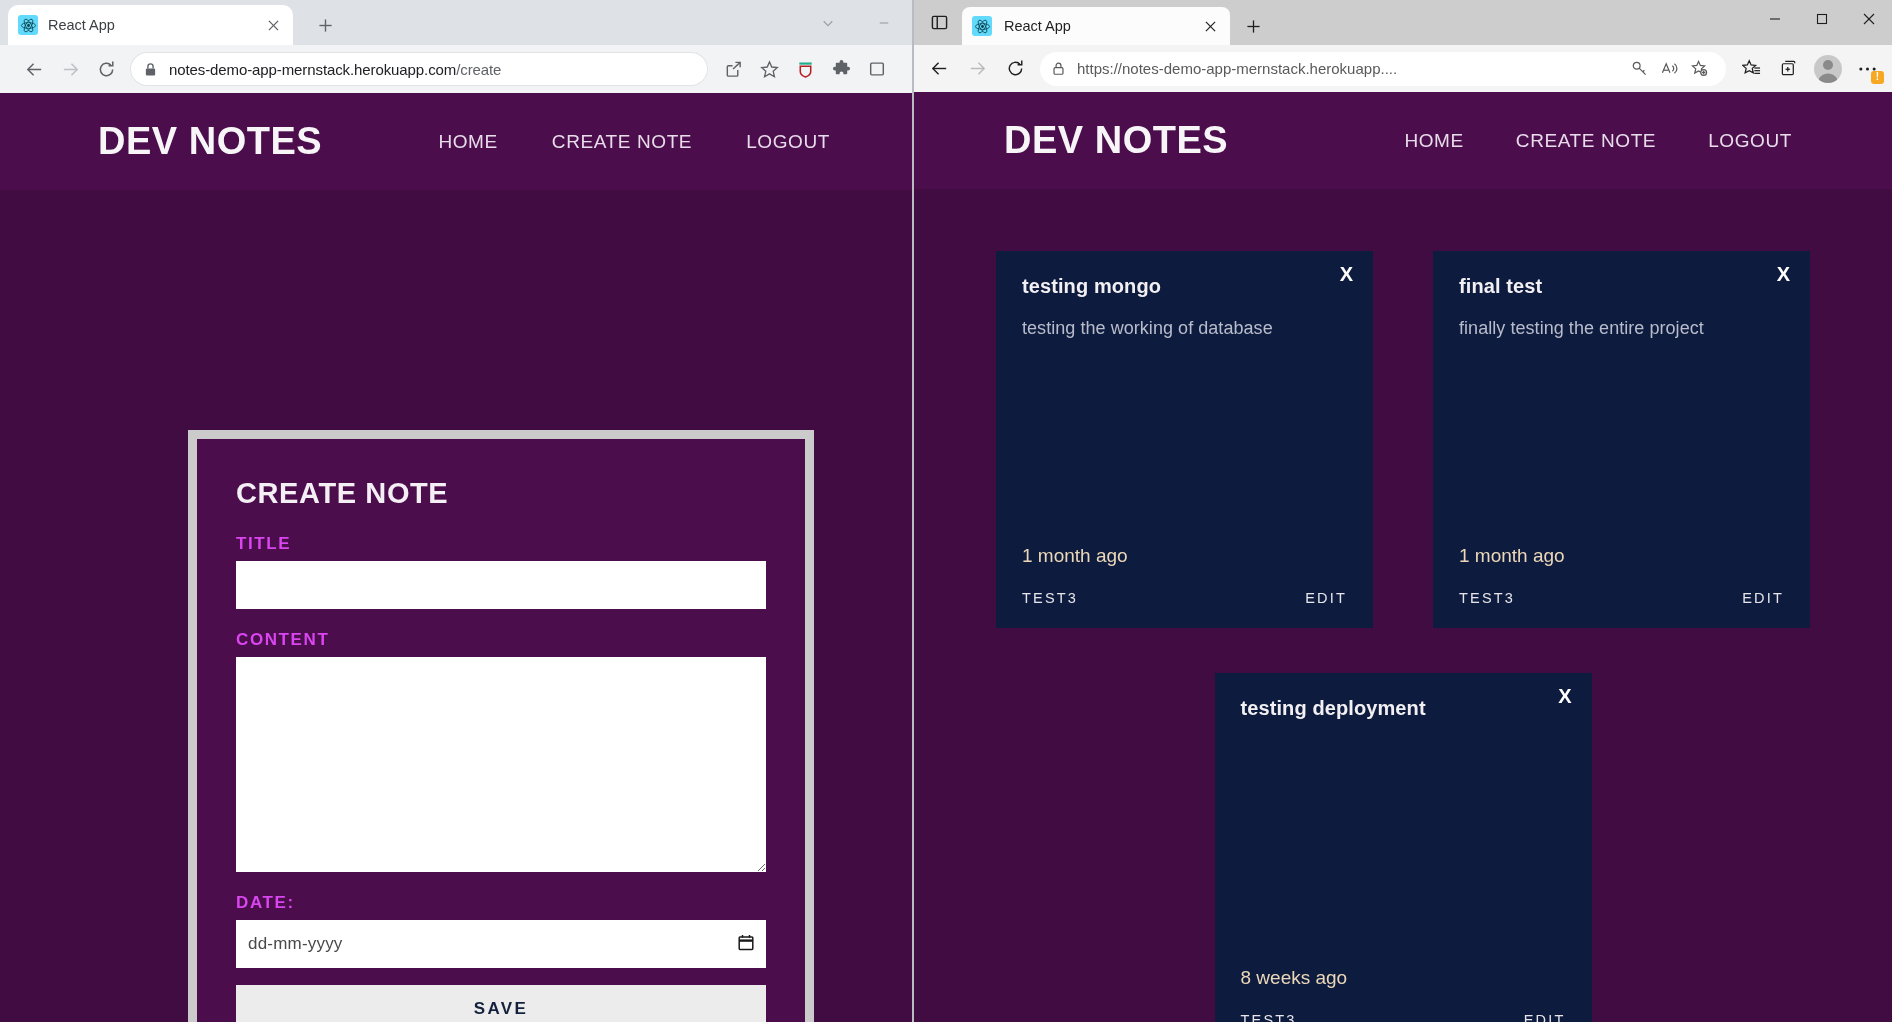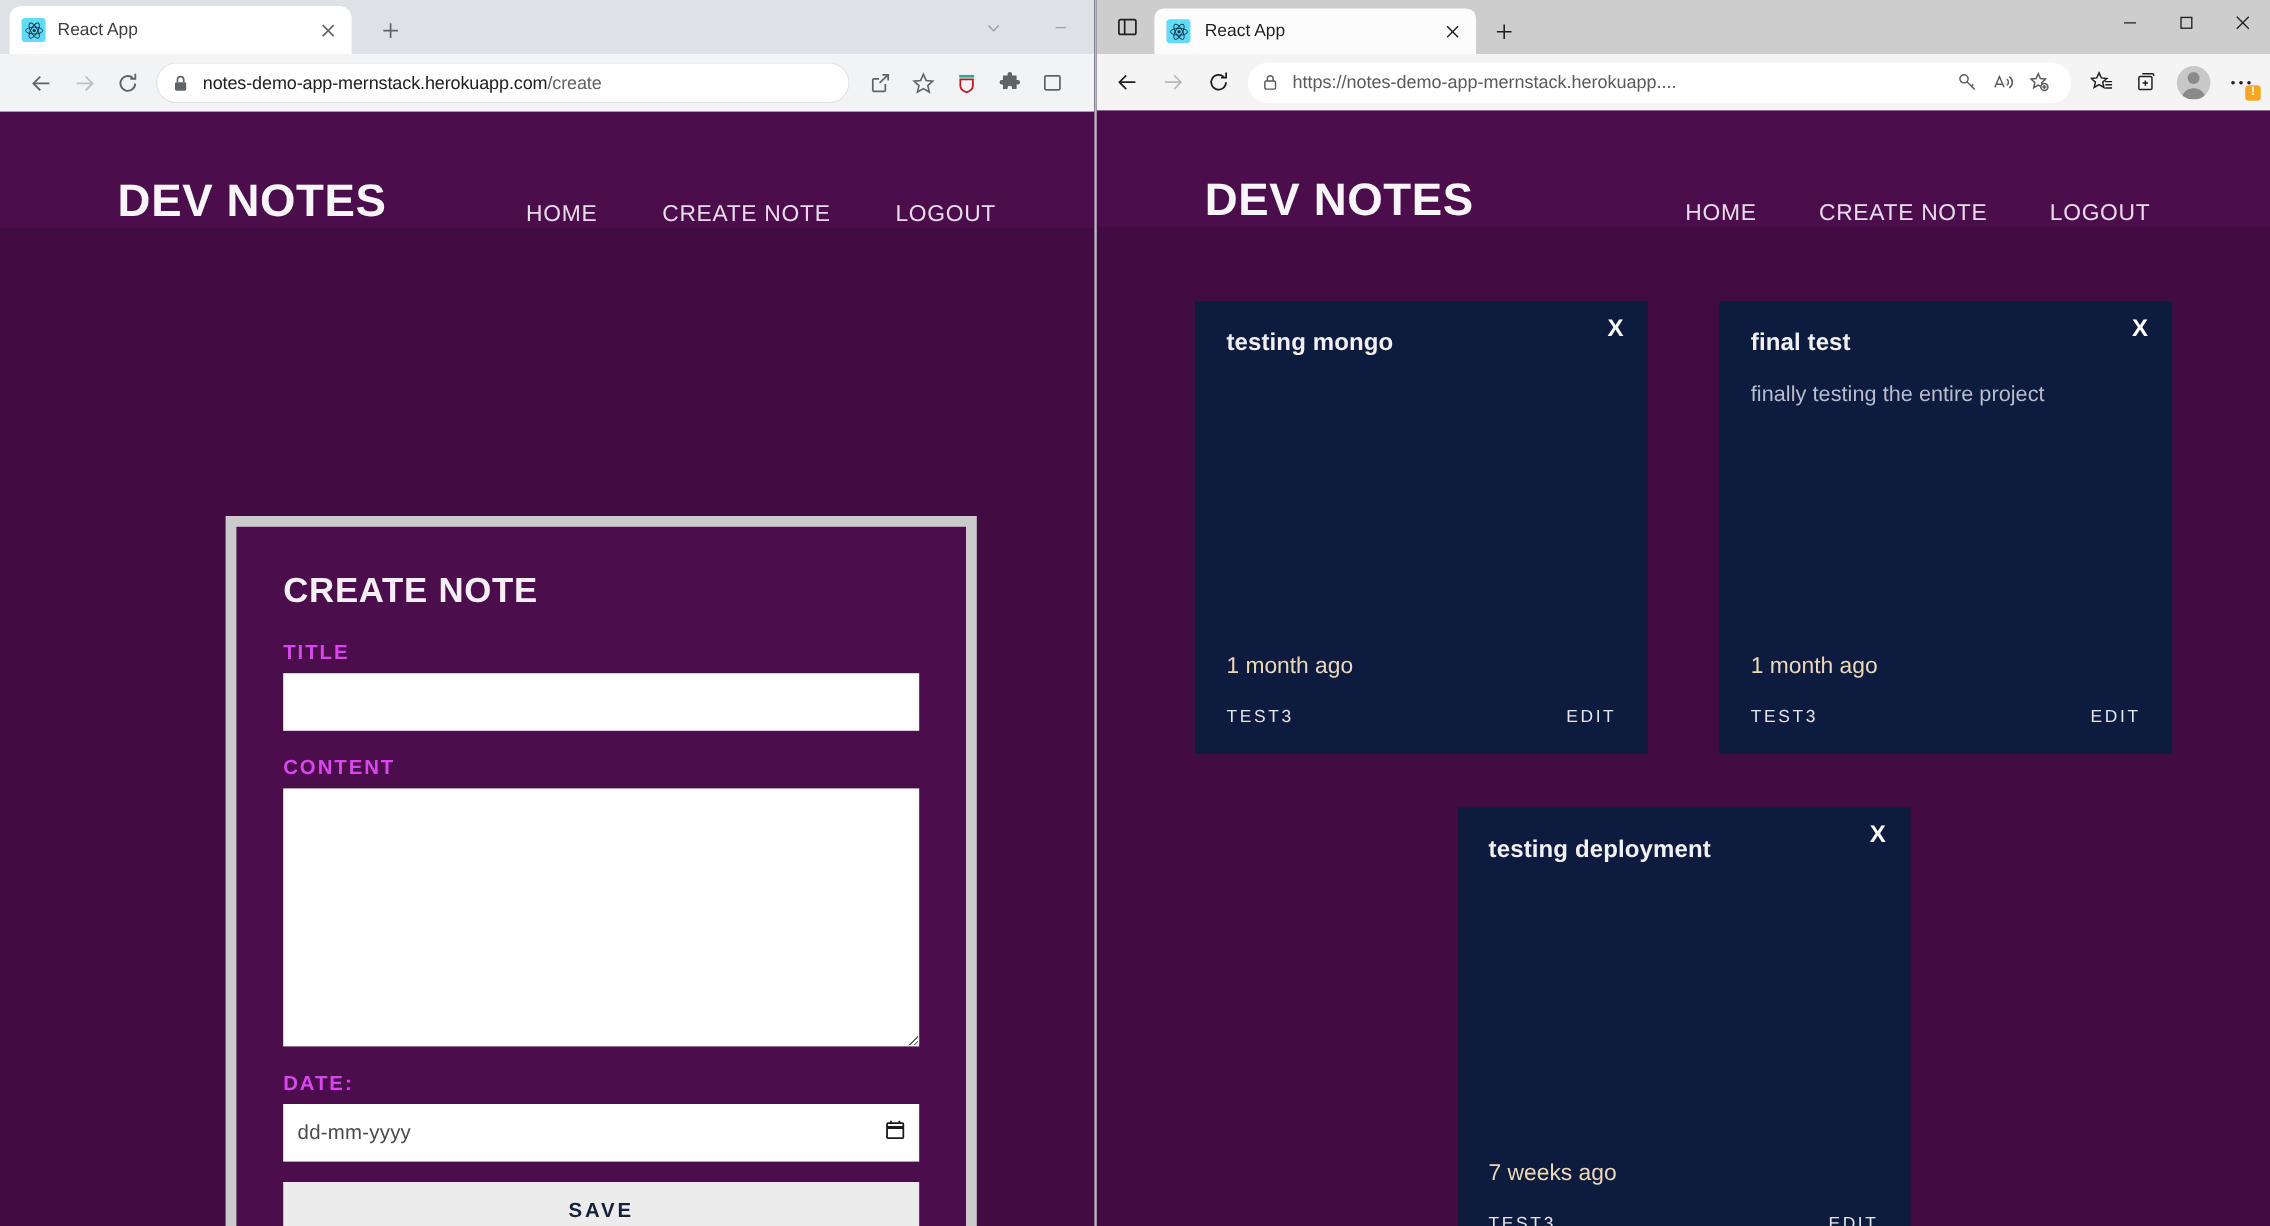--- a/index.html
+++ b/index.html
@@ -169,21 +169,21 @@
     position: absolute; right: 2px; bottom: 4px;
     width: 13px; height: 13px; border-radius: 3px;
     background: #f7a823; color: #fff; font-size: 10px; font-weight: bold;
     display: flex; align-items: center; justify-content: center;
     line-height: 1;
   }
 
   
   .app { width: 100%; background: #410c41; }
   .app-header {
-    width: 100%; display: flex; align-items: flex-end;
+    width: 100%; display: flex; align-items: center;
     justify-content: space-between; background: #4b0d4b; gap: 11px;
   }
   .brand {
     font-size: 38px; font-weight: bold; color: #f7f5f8;
     letter-spacing: 0.5px;
   }
   .app-nav { display: flex; align-items: center; }
   .nav-link {
     font-size: 19px; color: #e8dcea; letter-spacing: 0.6px;
   }
@@ -569,20 +569,21 @@
         </div>
       </div>
 
       <div class="r-body">
         <div class="notes-grid">
 
           <div class="note-col">
             <div class="note-card">
               <span class="note-close">X</span>
               <div class="note-title">testing mongo</div>
+              <div class="note-body">testing the working of database</div>
               <div class="note-spacer"></div>
               <div class="note-time">1 month ago</div>
               <div class="note-foot">
                 <span class="note-user">TEST3</span>
                 <span class="note-edit">EDIT</span>
               </div>
             </div>
           </div>
 
           <div class="note-col">
@@ -597,21 +598,21 @@
                 <span class="note-edit">EDIT</span>
               </div>
             </div>
           </div>
 
           <div class="note-col shift-right">
             <div class="note-card">
               <span class="note-close">X</span>
               <div class="note-title">testing deployment</div>
               <div class="note-spacer"></div>
-              <div class="note-time">7 weeks ago</div>
+              <div class="note-time">8 weeks ago</div>
               <div class="note-foot">
                 <span class="note-user">TEST3</span>
                 <span class="note-edit">EDIT</span>
               </div>
             </div>
           </div>
 
         </div>
       </div>
     </div>

